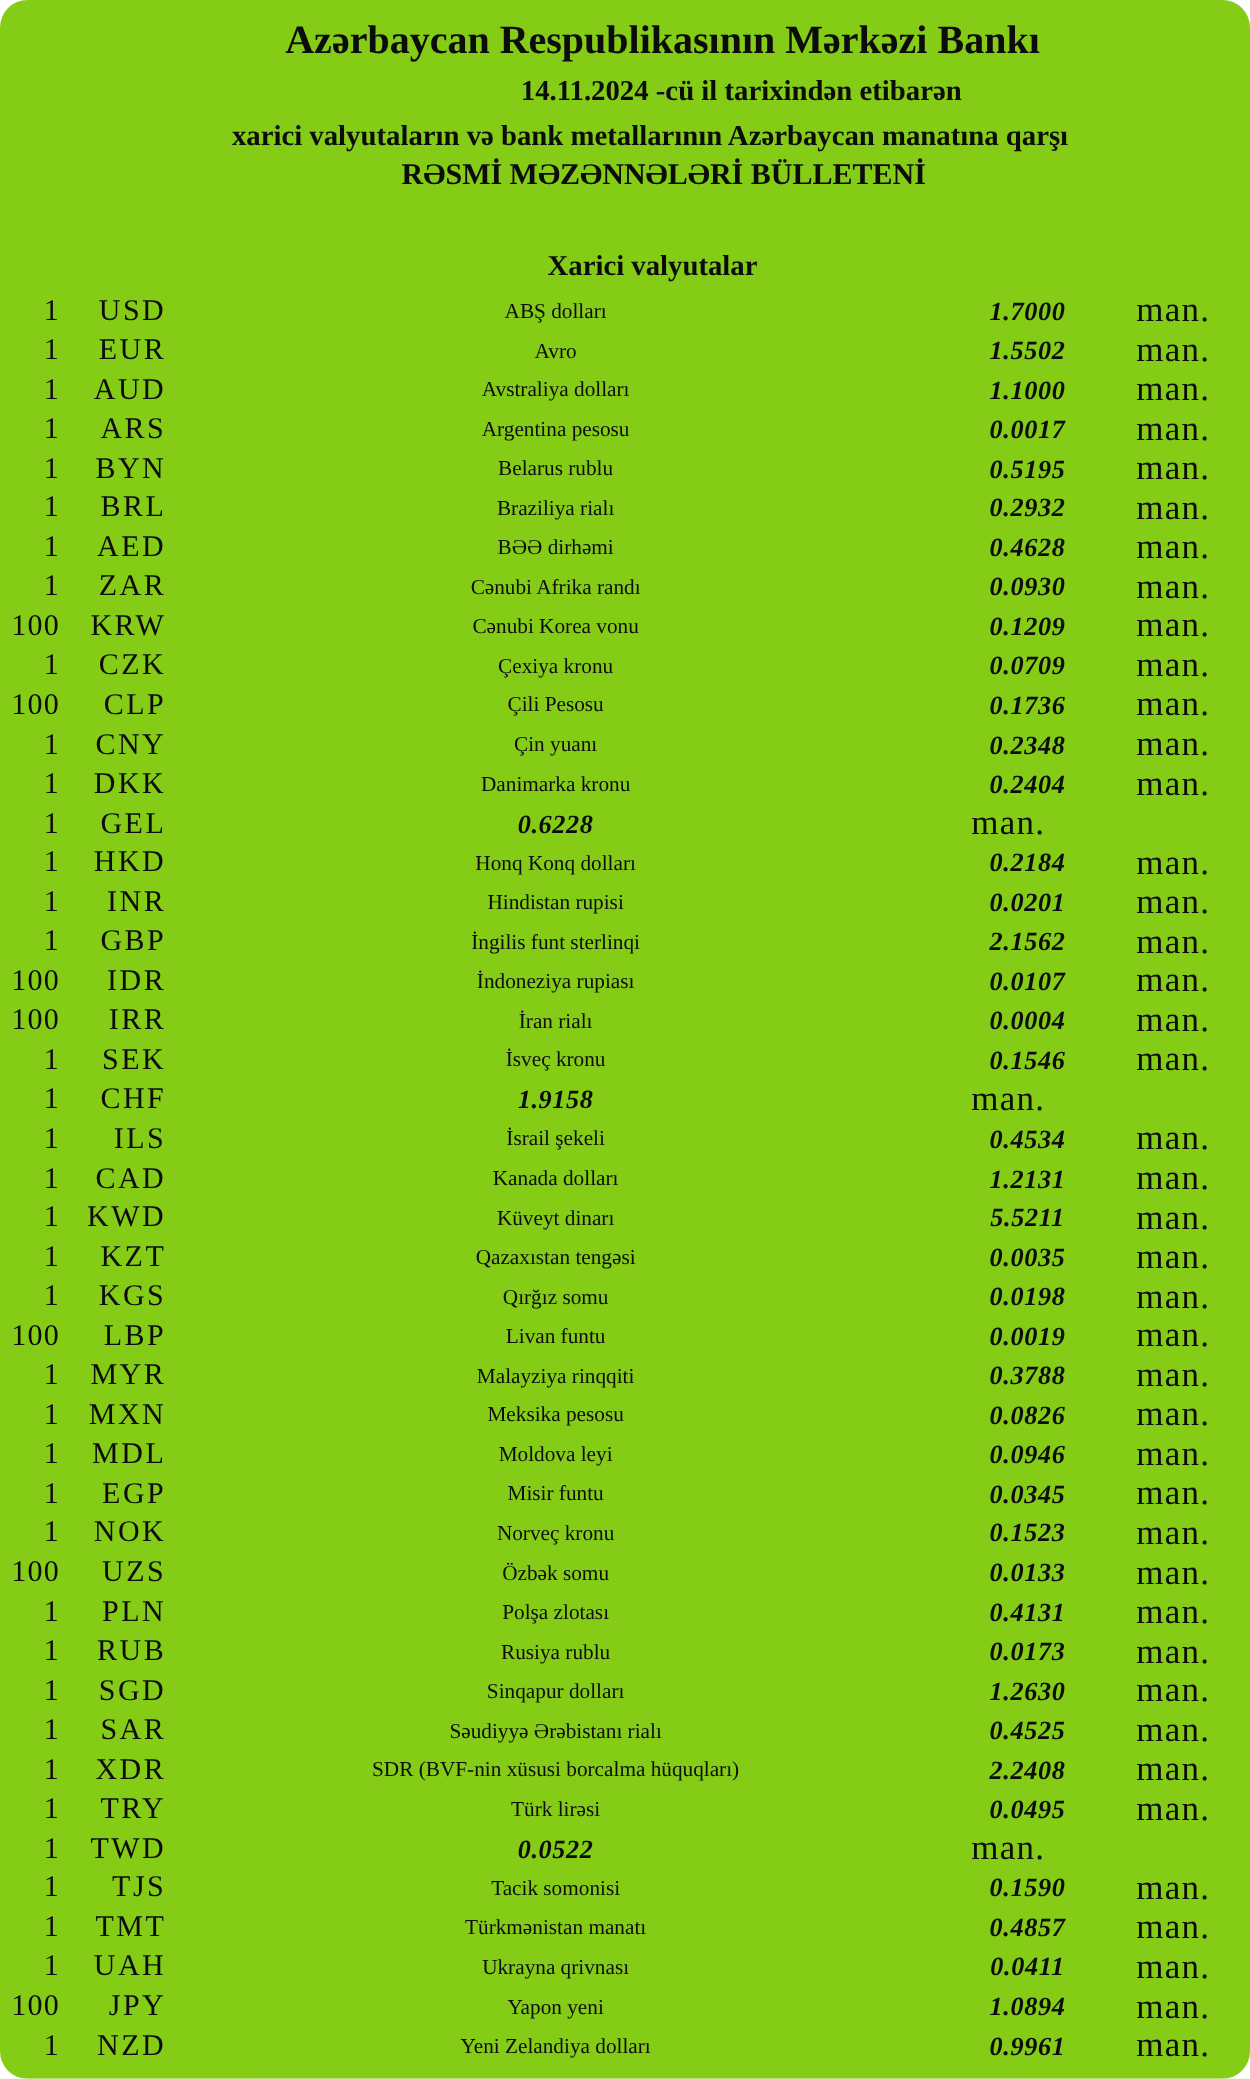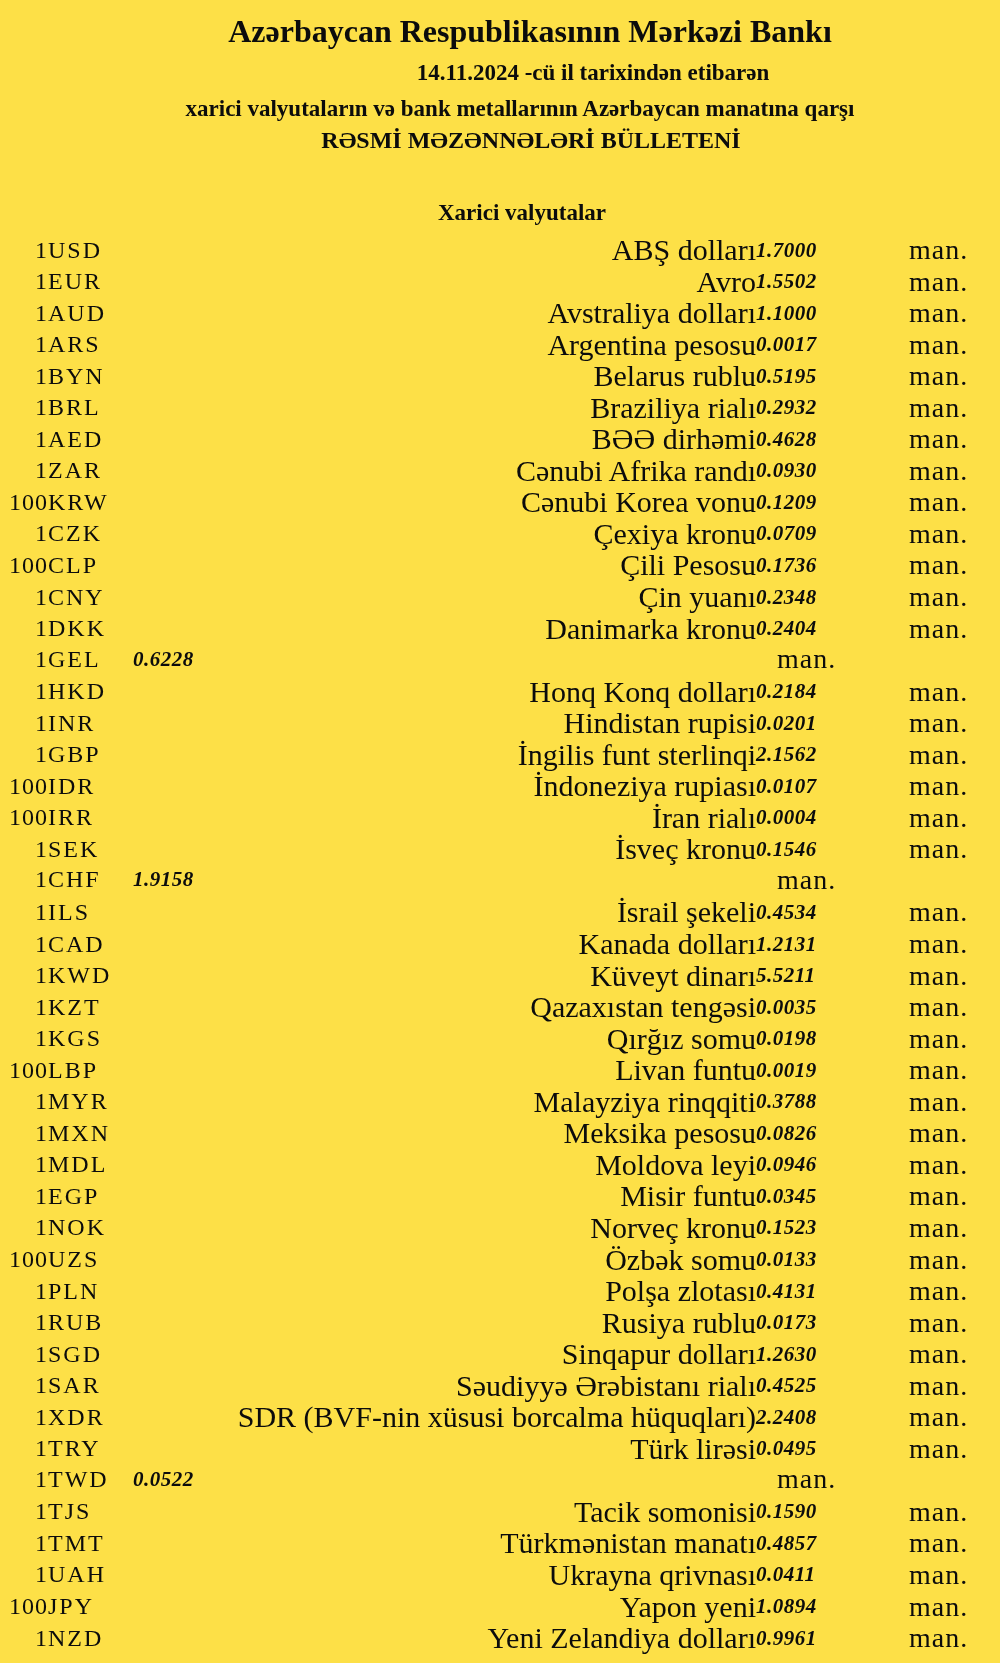--- a/index.html
+++ b/index.html
@@ -4,24 +4,25 @@
 <style>
   html, body {
     margin: 0;
     padding: 0;
     background: #ffffff;
   }
   .page {
     position: relative;
     width: 1000px;
     height: 1663px;
-    background: #fde047;
+    background: #84cc16;
     color: #0c0c0c;
     font-family: "Liberation Serif", serif;
     overflow: hidden;
+    border-radius: 22px;
   }
   .center-line {
     text-align: center;
     position: relative;
     white-space: nowrap;
   }
   .doc-title {
     margin: 0;
     padding-top: 15px;
     font-size: 32px;
@@ -66,31 +67,31 @@
     grid-template-columns: 48px 85px 1fr 132px 79px;
     align-items: center;
     height: 31.55px;
   }
   .qty {
     text-align: right;
     font-size: 24px;
     letter-spacing: 1px;
   }
   .code {
-    text-align: left;
+    text-align: right;
     font-size: 24px;
     letter-spacing: 2px;
   }
   .name {
-    text-align: right;
-    font-size: 30px;
+    text-align: center;
+    font-size: 17px;
     padding-left: 0px;
   }
   .rate {
-    text-align: left;
+    text-align: center;
     font-size: 21px;
     font-weight: bold;
     font-style: italic;
     letter-spacing: 0.5px;
   }
   .unit {
     text-align: left;
     padding-left: 21px;
     font-size: 28px;
     letter-spacing: 1px;

